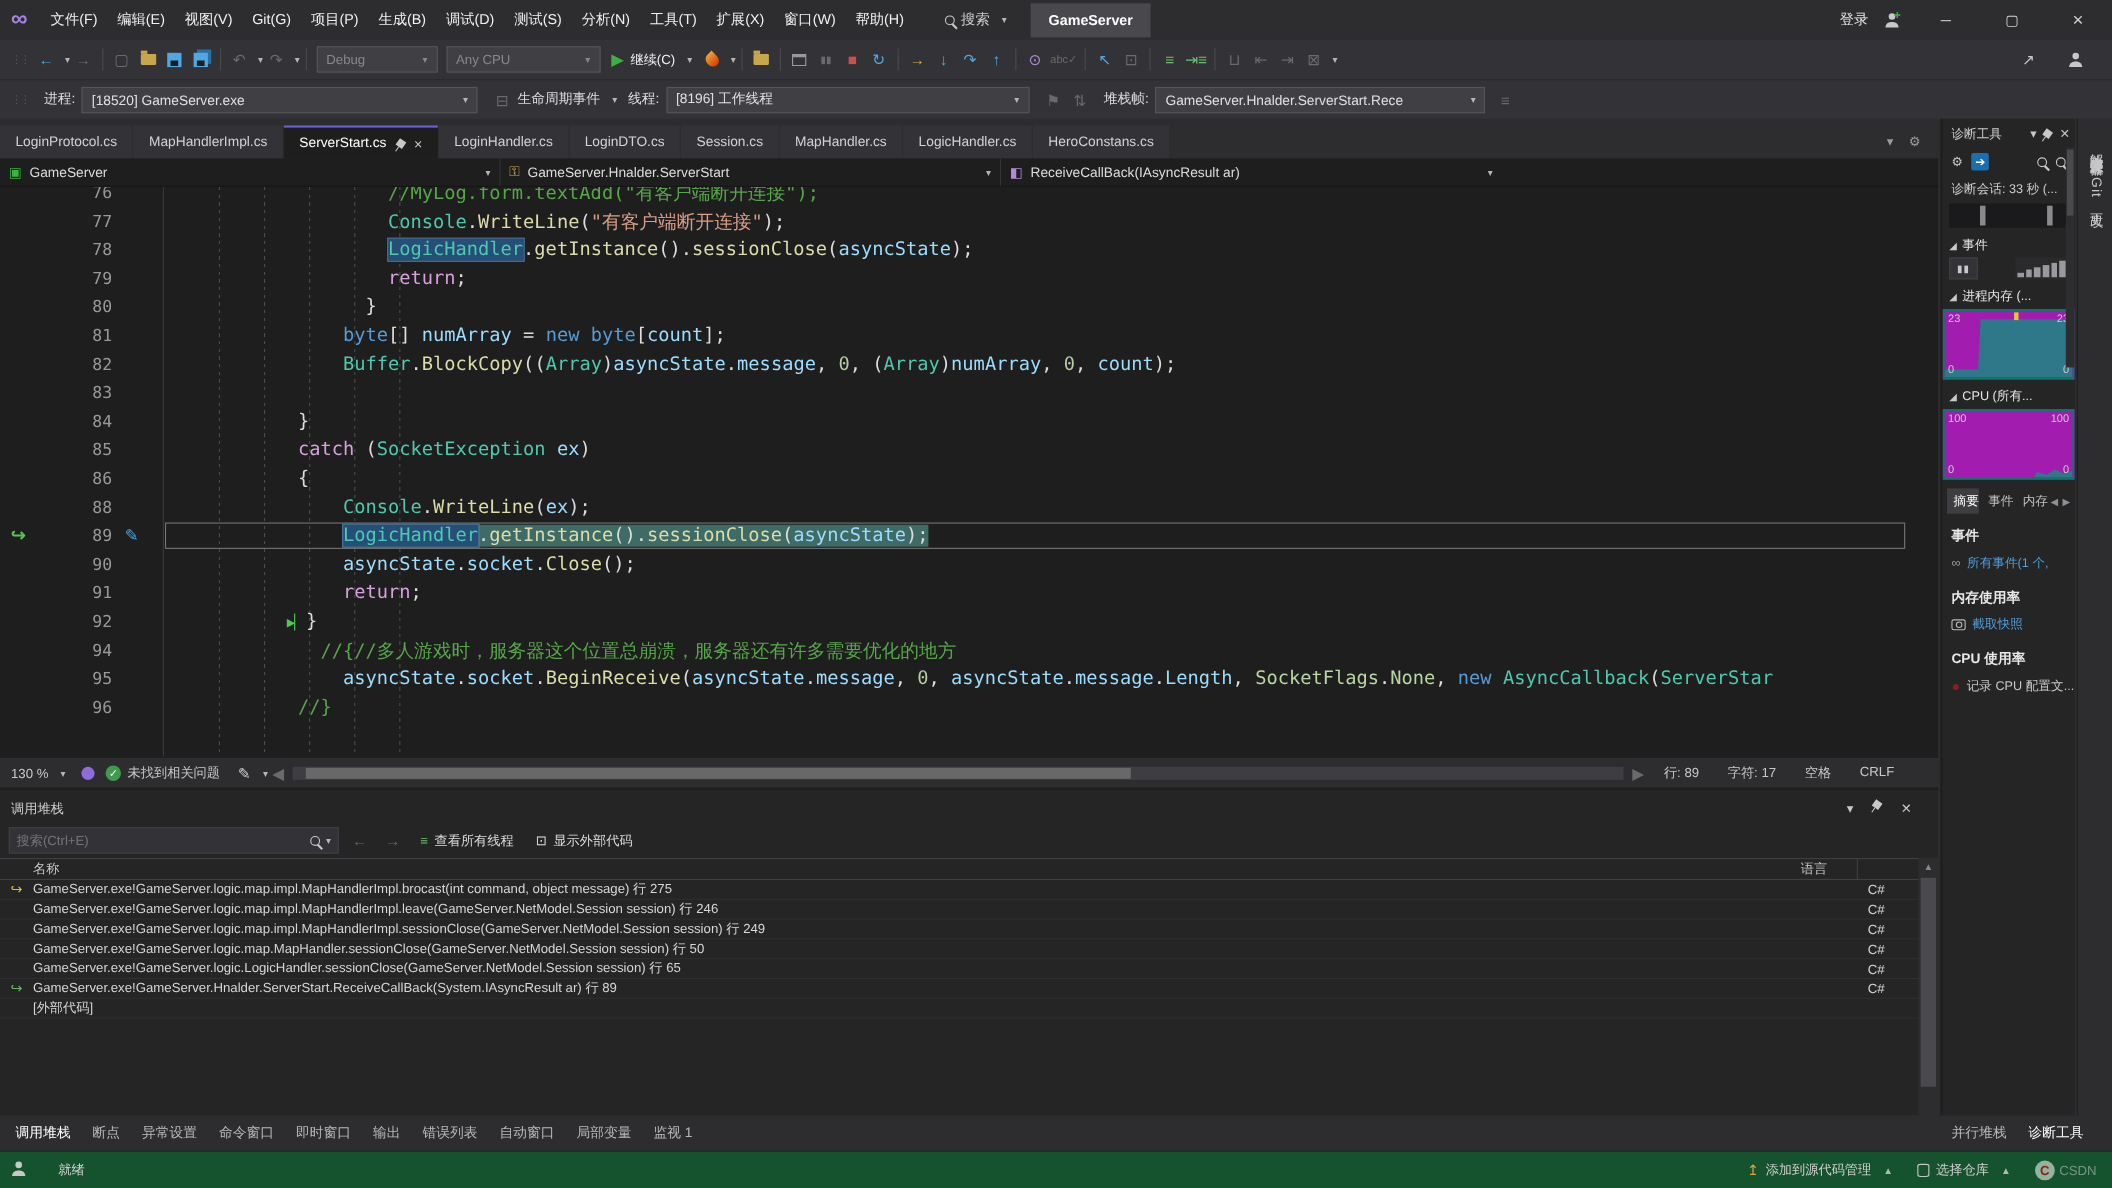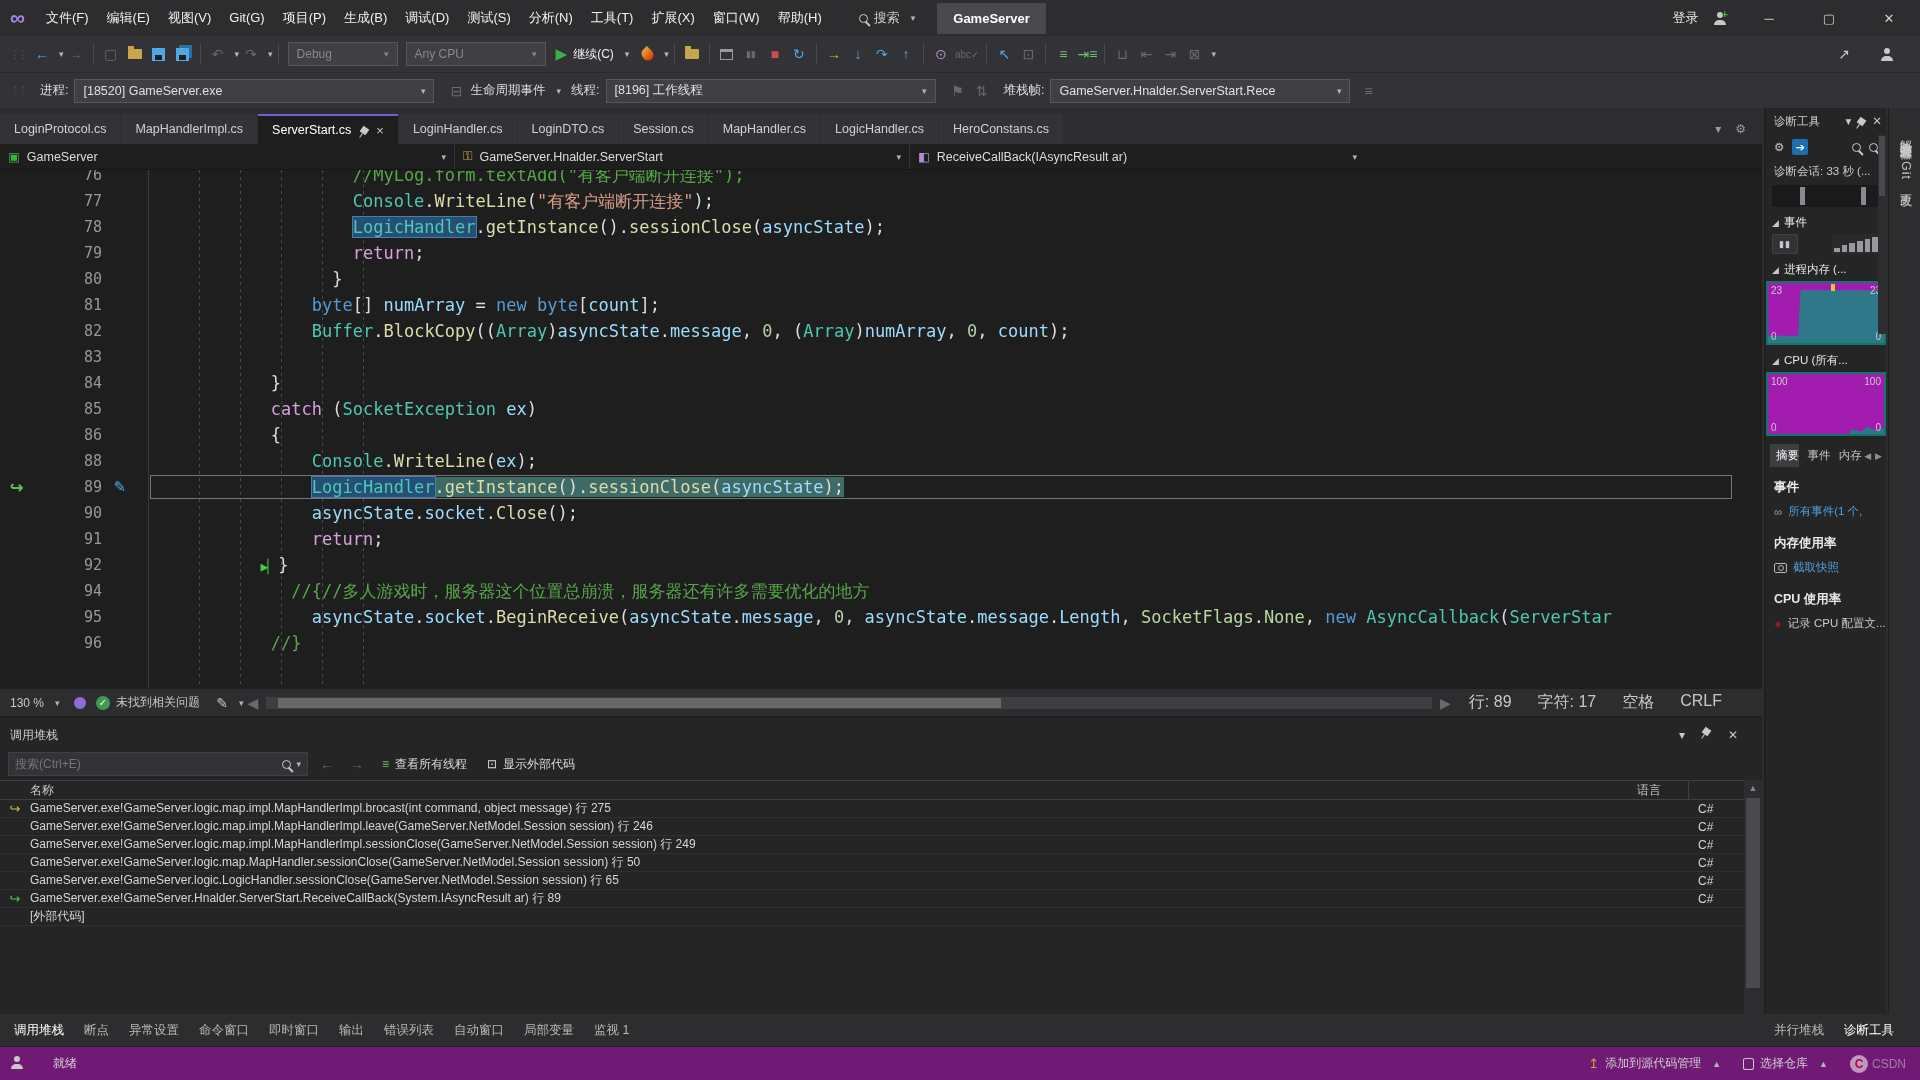--- a/index.html
+++ b/index.html
@@ -87,21 +87,21 @@
 
   
   #edstatus { position:absolute; left:0; top:688px; width:1762px; height:28px; background:#2D2D30;
     display:flex; align-items:center; border-top:1px solid #1F1F1F; }
   #zoombox { display:flex; align-items:center; gap:6px; padding:0 10px; color:#C8C8C8; width:74px; }
   #health { display:flex; align-items:center; gap:6px; color:#C8C8C8; margin:0 10px; }
   .chk { display:inline-flex; width:14px; height:14px; border-radius:50%; background:#3E9B4F; color:#FFF;
     font-size:10px; align-items:center; justify-content:center; }
   #hsb { flex:1; height:12px; background:#3E3E42; position:relative; margin:0 4px; }
   #hsb-thumb { position:absolute; top:1px; bottom:1px; left:1%; width:62%; background:#686868; }
-  #ed-right { display:flex; gap:26px; padding:0 40px 0 14px; color:#C8C8C8; font-size:16px; }
+  #ed-right { display:flex; gap:26px; padding:0 40px 0 14px; color:#C8C8C8; font-size:12px; }
 
   
   #callstack { position:absolute; left:0; top:716px; width:1762px; height:298px; background:#252526;
     border-top:2px solid #1F1F1F; }
   #cs-title { height:30px; display:flex; align-items:center; padding:4px 10px 0 10px; color:#CCCCCC; }
   #cs-title .icons { margin-left:auto; display:flex; gap:18px; padding-right:14px; color:#C8C8C8; }
   #cs-toolbar { height:32px; display:flex; align-items:center; padding:0 8px; gap:8px; }
   #cs-search { width:300px; height:24px; background:#333337; border:1px solid #3F3F46; color:#DCDCDC;
     display:flex; align-items:center; padding:0 6px; }
   #cs-search input { flex:1; background:transparent; border:none; outline:none; color:#9D9D9D;
@@ -125,21 +125,21 @@
 
   
   #bottomtabs { position:absolute; left:0; top:1014px; width:1920px; height:32px; background:#2D2D30;
     display:flex; align-items:center; }
   .btab { padding:6px 10px; color:#B8B8B8; font-size:12.5px; }
   .btab.active { color:#FFFFFF; }
   #bottom-tabs-left { display:flex; padding-left:4px; }
   #bottom-tabs-right { display:flex; position:absolute; left:1764px; }
 
   
-  #statusbar { position:absolute; left:0; top:1046px; width:1920px; height:34px; background:#701a75;
+  #statusbar { position:absolute; left:0; top:1046px; width:1920px; height:34px; background:#14532d;
     display:flex; align-items:center; border-top:1px solid #222; }
   #sb-ready { color:#D6D6D6; margin-left:30px; }
   #sb-right { margin-left:auto; display:flex; align-items:center; gap:22px; padding-right:14px; color:#D0D0D0; }
   .sb-item { display:flex; align-items:center; gap:6px; }
   .up-orange { color:#D9A23D; font-size:13px; }
   #watermark { display:flex; align-items:center; gap:4px; opacity:.55; color:#C9C9C9; }
 
   
   #diag { position:absolute; left:1764px; top:108px; width:122px; height:906px; background:#252526;
     border-left:2px solid #1F1F1F; overflow:hidden; font-size:11.5px; }

